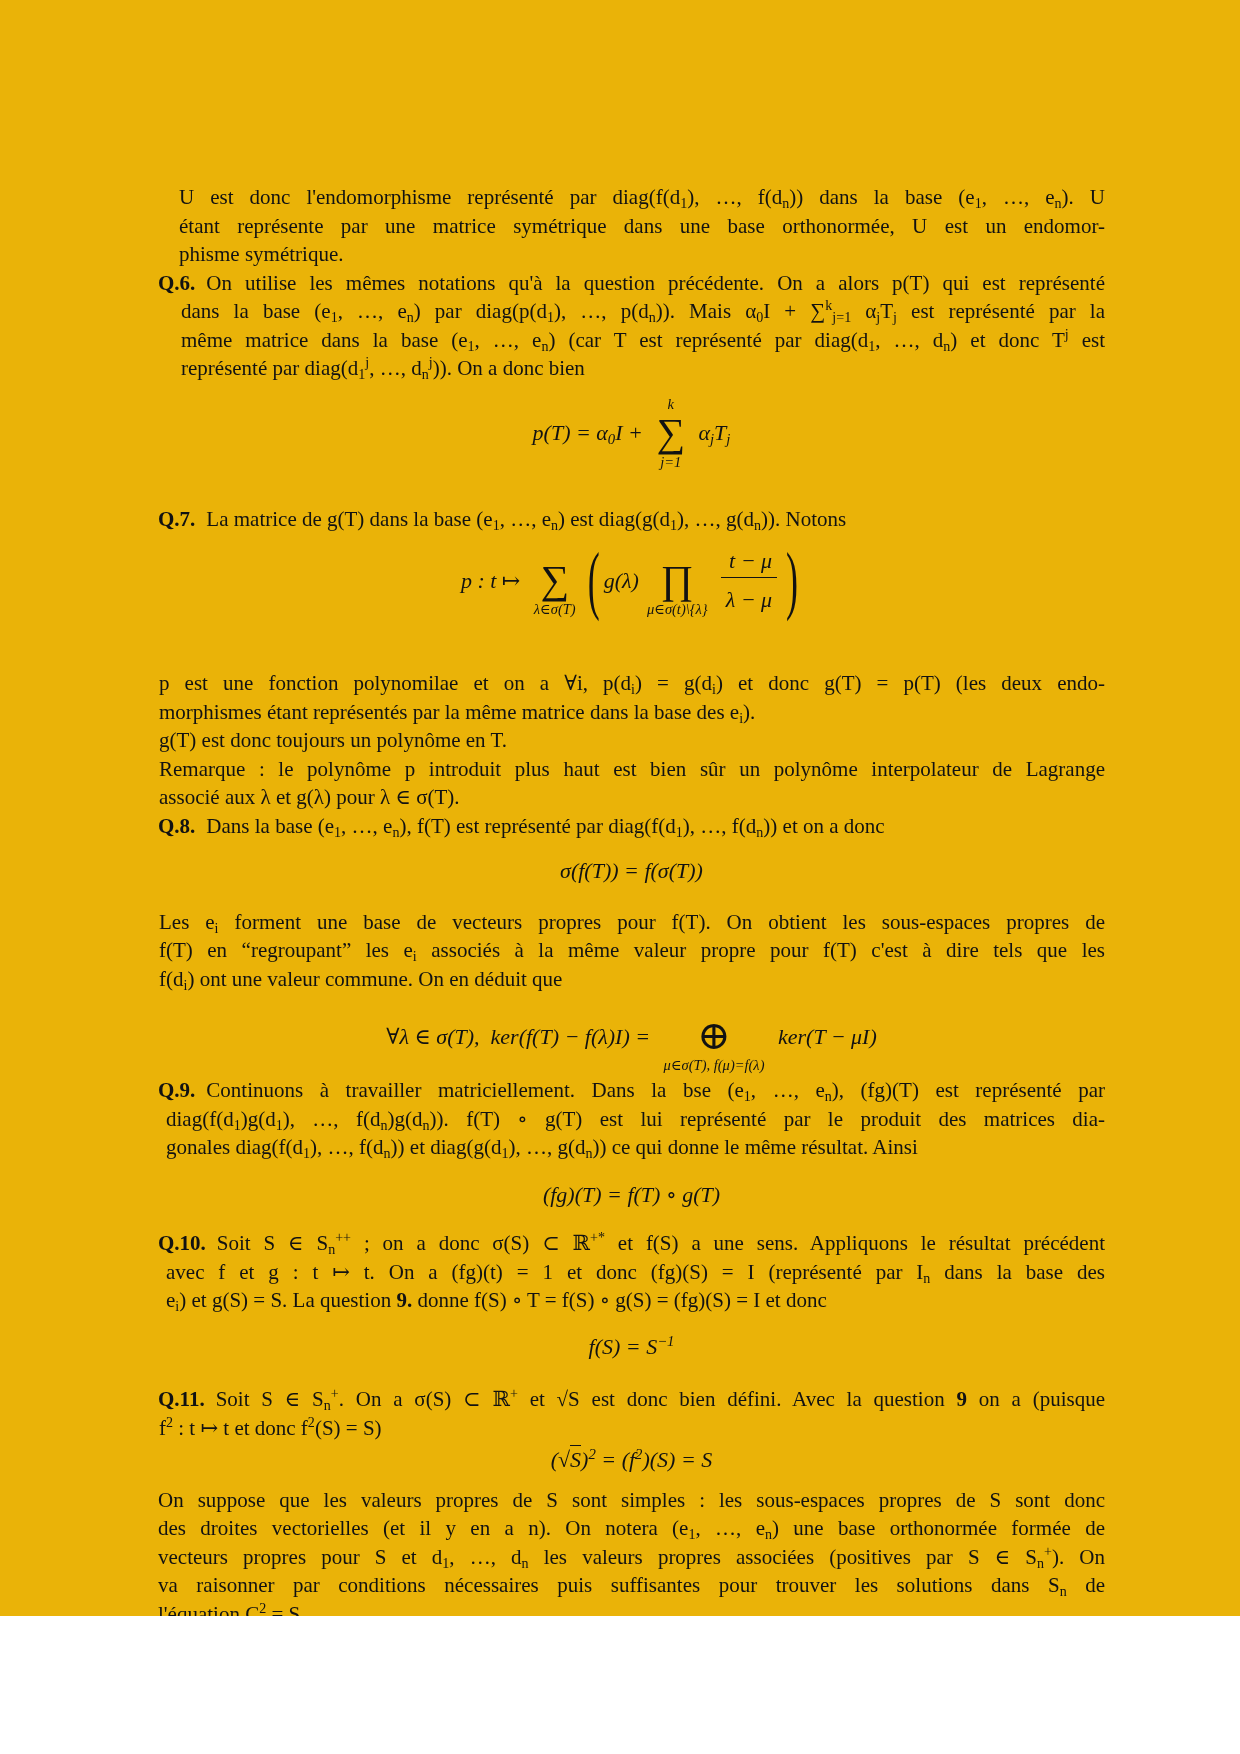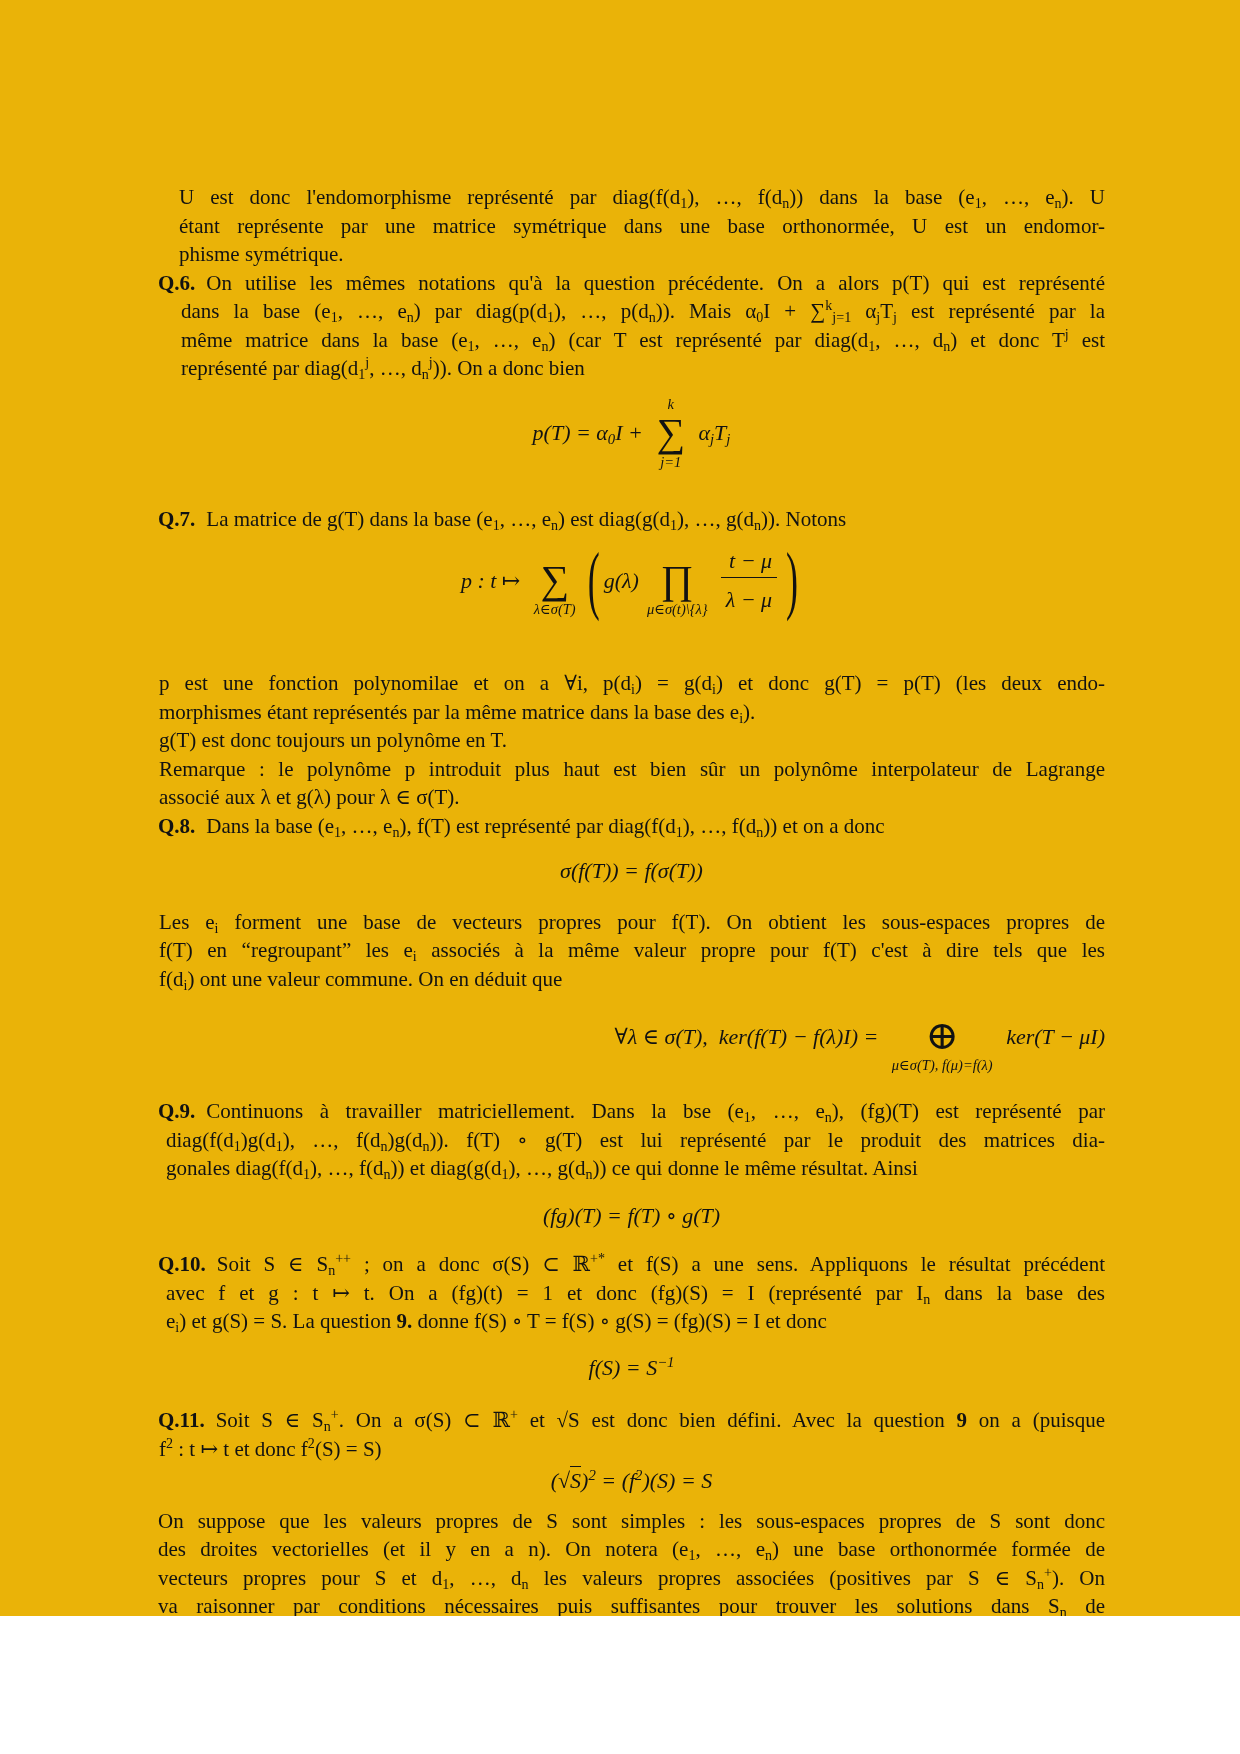--- a/index.html
+++ b/index.html
@@ -95,21 +95,21 @@
         <div class="line final" style="text-indent: -23px;"><span class="qlabel">Q.8.</span>Dans la base (e<span class="sb">1</span>, …, e<span class="sb">n</span>), f(T) est représenté par diag(f(d<span class="sb">1</span>), …, f(d<span class="sb">n</span>)) et on a donc</div>
       </div>
       <div class="eq" style="margin-top: 17px; margin-bottom: 23px;">
         <span class=" txt">σ(f(T)) = f(σ(T))</span>
       </div>
       <div class="para-block" style="margin-left: 1px;">
         <div class="line">Les e<span class="sb">i</span> forment une base de vecteurs propres pour f(T). On obtient les sous-espaces propres de</div>
         <div class="line">f(T) en “regroupant” les e<span class="sb">i</span> associés à la même valeur propre pour f(T) c'est à dire tels que les</div>
         <div class="line final">f(d<span class="sb">i</span>) ont une valeur commune. On en déduit que</div>
       </div>
-      <div class="eq" style="margin-top: 14px; margin-bottom: 32px; justify-content: flex-end;">
+      <div class="eq" style="margin-top: 14px; margin-bottom: 11px;">
         <span class=" txt">∀λ ∈ σ(T),  ker(f(T) − f(λ)I) = </span>
         <span class="opbox below">
           <span class="sym">⊕</span>
           <span class="lim txt">μ∈σ(T), f(μ)=f(λ)</span>
         </span>
         <span class=" txt"> ker(T − μI)</span>
       </div>
       <div class="q-block" style="margin-left: 8px;">
         <div class="line" style="text-indent: -8px;"><span class="qlabel">Q.9.</span>Continuons à travailler matriciellement. Dans la bse (e<span class="sb">1</span>, …, e<span class="sb">n</span>), (fg)(T) est représenté par</div>
         <div class="line">diag(f(d<span class="sb">1</span>)g(d<span class="sb">1</span>), …, f(d<span class="sb">n</span>)g(d<span class="sb">n</span>)). f(T) ∘ g(T) est lui représenté par le produit des matrices dia-</div>

